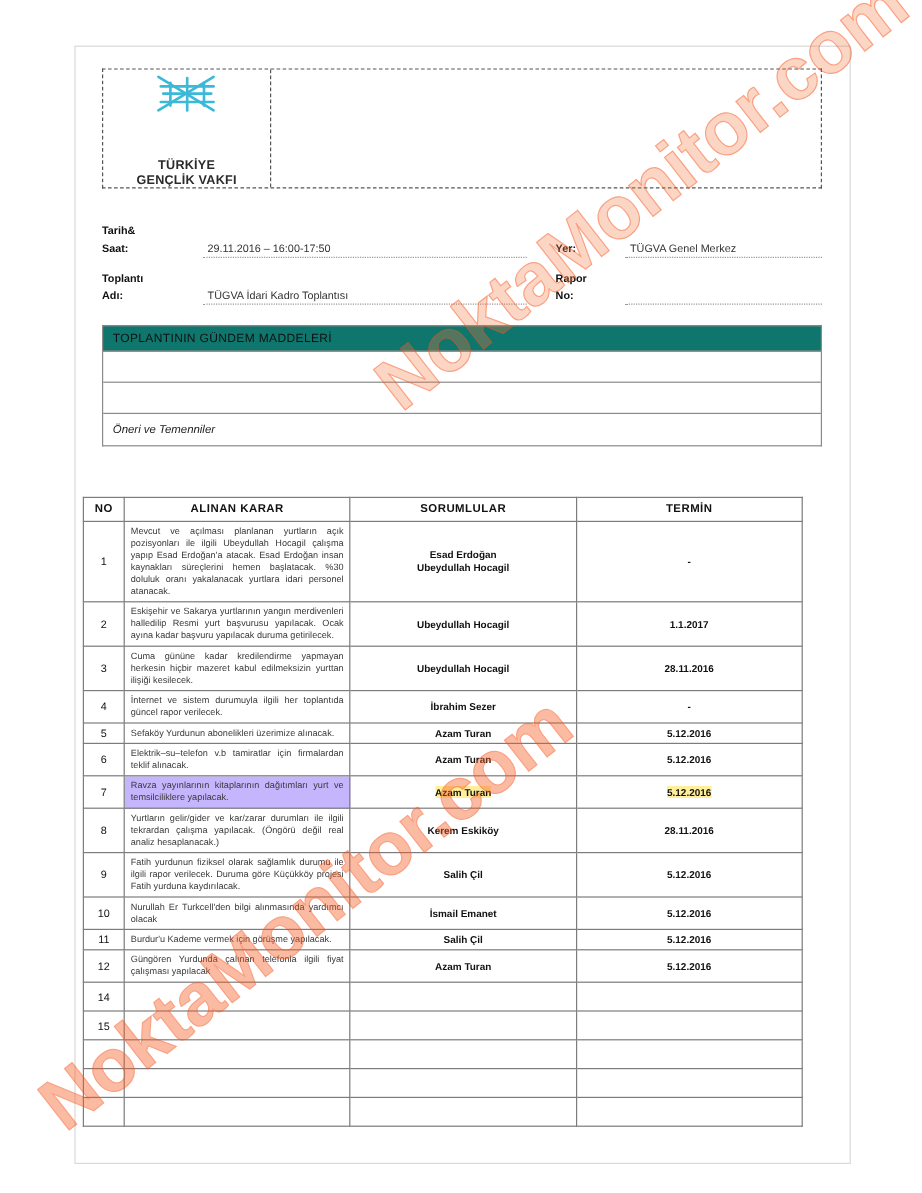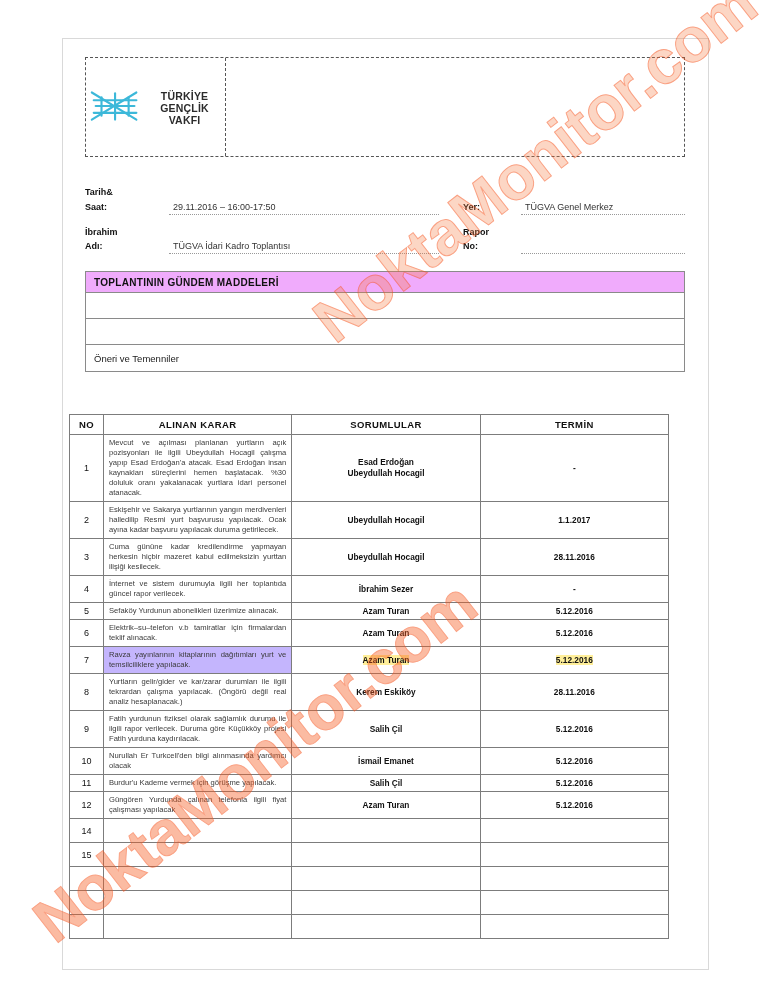--- a/index.html
+++ b/index.html
@@ -74,23 +74,23 @@
   }
   .logo-cell {
     position: absolute;
     left: 0;
     top: 0;
     width: 140px;
     height: 100%;
     border-right: 1px dashed #555;
     box-sizing: border-box;
     display: flex;
-    flex-direction: row;
+    flex-direction: column;
     align-items: center;
-    justify-content: flex-start;
+    justify-content: space-between;
   }
   .logo-mark {
     width: 60px;
     height: 42px;
   }
   .logo-text {
     margin-top: 2px;
     font-size: 10.5px;
     font-weight: bold;
     color: #2b2b2b;
@@ -138,28 +138,28 @@
     border-bottom: 1px dotted #999;
     height: 0;
   }
   
   .agenda-head {
     position: absolute;
     left: 22px;
     top: 232px;
     width: 600px;
     height: 22px;
-    background: #f0abfc;
+    background: #0f766e;
     border: 1px solid #8a8a8a;
     box-sizing: border-box;
     display: flex;
     align-items: center;
     padding-left: 8px;
     font-size: 10px;
-    font-weight: bold;
+    font-weight: normal;
     letter-spacing: 0.3px;
     color: #111;
   }
   .agenda-body {
     position: absolute;
     left: 22px;
     top: 254px;
     width: 600px;
     border: 1px solid #8a8a8a;
     border-top: none;
@@ -167,20 +167,21 @@
   }
   .agenda-row {
     height: 26px;
     border-bottom: 1px solid #8a8a8a;
     box-sizing: border-box;
     display: flex;
     align-items: center;
     padding-left: 8px;
     font-size: 9.5px;
     color: #1a1a1a;
+    font-style: italic;
   }
   .agenda-row:last-child { border-bottom: none; }
   
   .tbl {
     position: absolute;
     left: 6px;
     top: 375px;
     width: 600px;
     border-collapse: collapse;
     table-layout: fixed;
@@ -240,21 +241,21 @@
     <div class="meta">
       <div class="meta-label" style="left:0;top:0;">Tarih&amp;</div>
       <div class="meta-label" style="left:0;top:15px;">Saat:</div>
       <div class="meta-val" style="left:88px;top:15px;">29.11.2016 – 16:00-17:50</div>
       <div class="meta-line" style="left:84px;top:27px;width:270px;"></div>
 
       <div class="meta-label" style="left:378px;top:15px;">Yer:</div>
       <div class="meta-val" style="left:440px;top:15px;">TÜGVA Genel Merkez</div>
       <div class="meta-line" style="left:436px;top:27px;width:164px;"></div>
 
-      <div class="meta-label" style="left:0;top:40px;">İbrahim</div>
+      <div class="meta-label" style="left:0;top:40px;">Toplantı</div>
       <div class="meta-label" style="left:0;top:54px;">Adı:</div>
       <div class="meta-val" style="left:88px;top:54px;">TÜGVA İdari Kadro Toplantısı</div>
       <div class="meta-line" style="left:84px;top:66px;width:270px;"></div>
 
       <div class="meta-label" style="left:378px;top:40px;">Rapor</div>
       <div class="meta-label" style="left:378px;top:54px;">No:</div>
       <div class="meta-val" style="left:440px;top:54px;"></div>
       <div class="meta-line" style="left:436px;top:66px;width:164px;"></div>
     </div>
 

